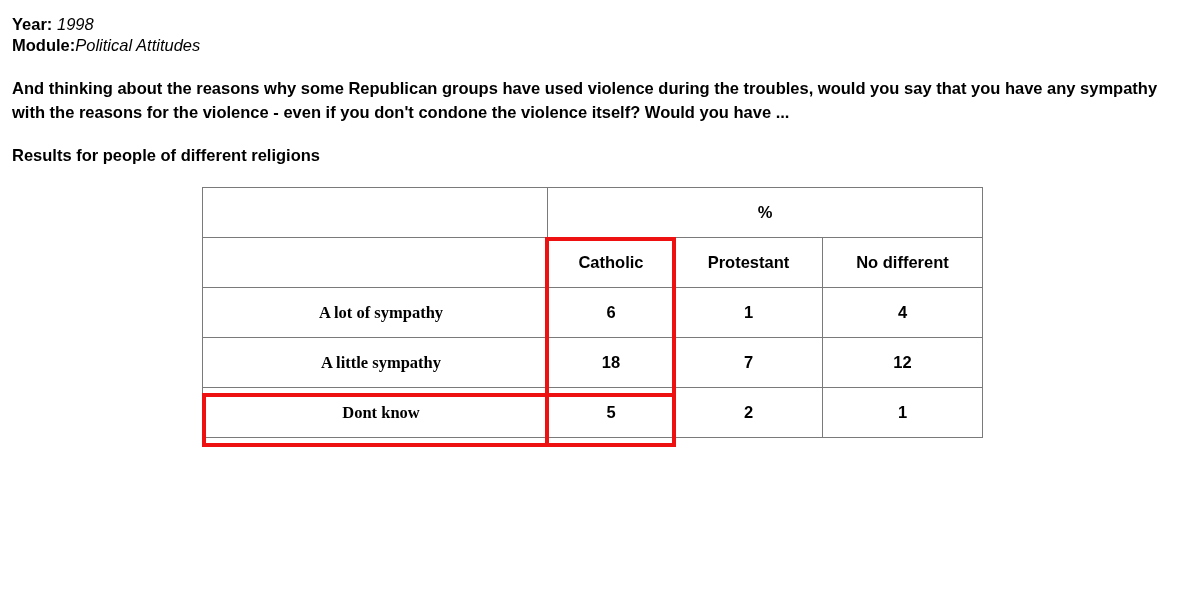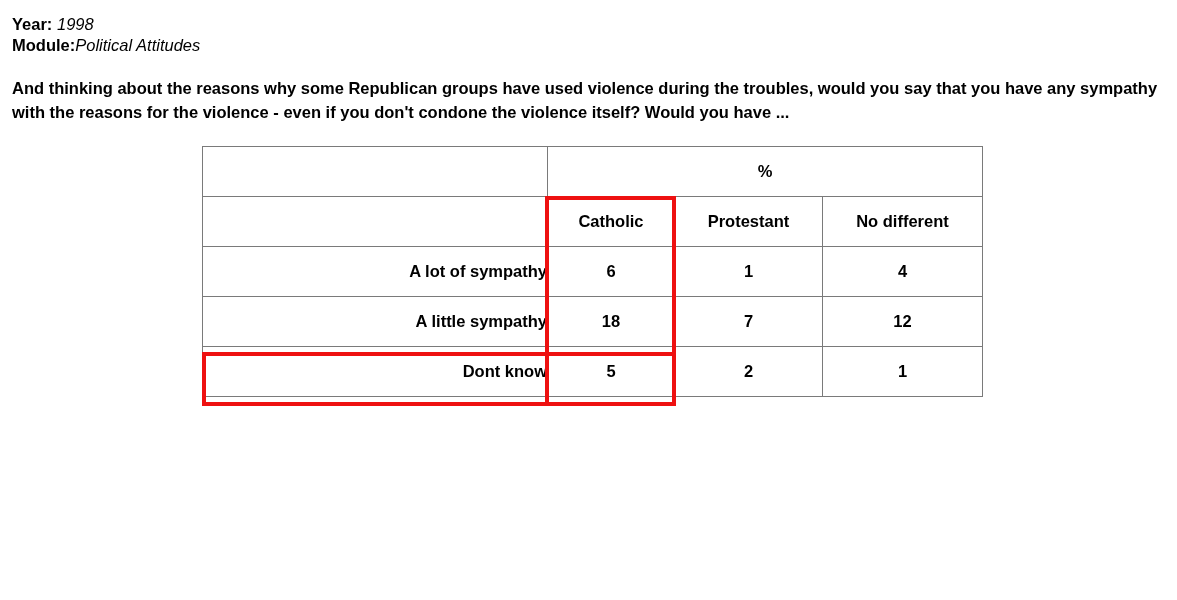--- a/index.html
+++ b/index.html
@@ -59,22 +59,23 @@
     height: 50px;
     font-size: 16.5px;
     font-weight: bold;
     text-align: center;
     vertical-align: middle;
     padding: 0;
     box-sizing: border-box;
     background: #ffffff;
   }
   table.data td.rowlabel {
-    text-align: right;
+    text-align: center;
     padding-left: 12px;
+    font-family: Liberation Serif, serif;
   }
   col.c0 { width: 345px; }
   col.c1 { width: 127px; }
   col.c2 { width: 148px; }
   col.c3 { width: 160px; }
 
   
   .hl {
     position: absolute;
     border: 4px solid #ee1111;
@@ -102,20 +103,21 @@
   <div class="meta-line">
     <span class="meta-label">Year:</span>
     <span class="meta-value">1998</span>
   </div>
   <div class="meta-line">
     <span class="meta-label">Module:</span><span class="meta-value">Political Attitudes</span>
   </div>
 
   <div class="question">And thinking about the reasons why some Republican groups have used violence during the troubles, would you say that you have any sympathy with the reasons for the violence - even if you don't condone the violence itself? Would you have ...</div>
 
+  <div class="results-title">Results for people of different religions</div>
 
   <div class="table-wrap">
     <table class="data">
       <colgroup>
         <col class="c0">
           <col class="c1">
           <col class="c2">
           <col class="c3">
       </colgroup>
       <tbody>

